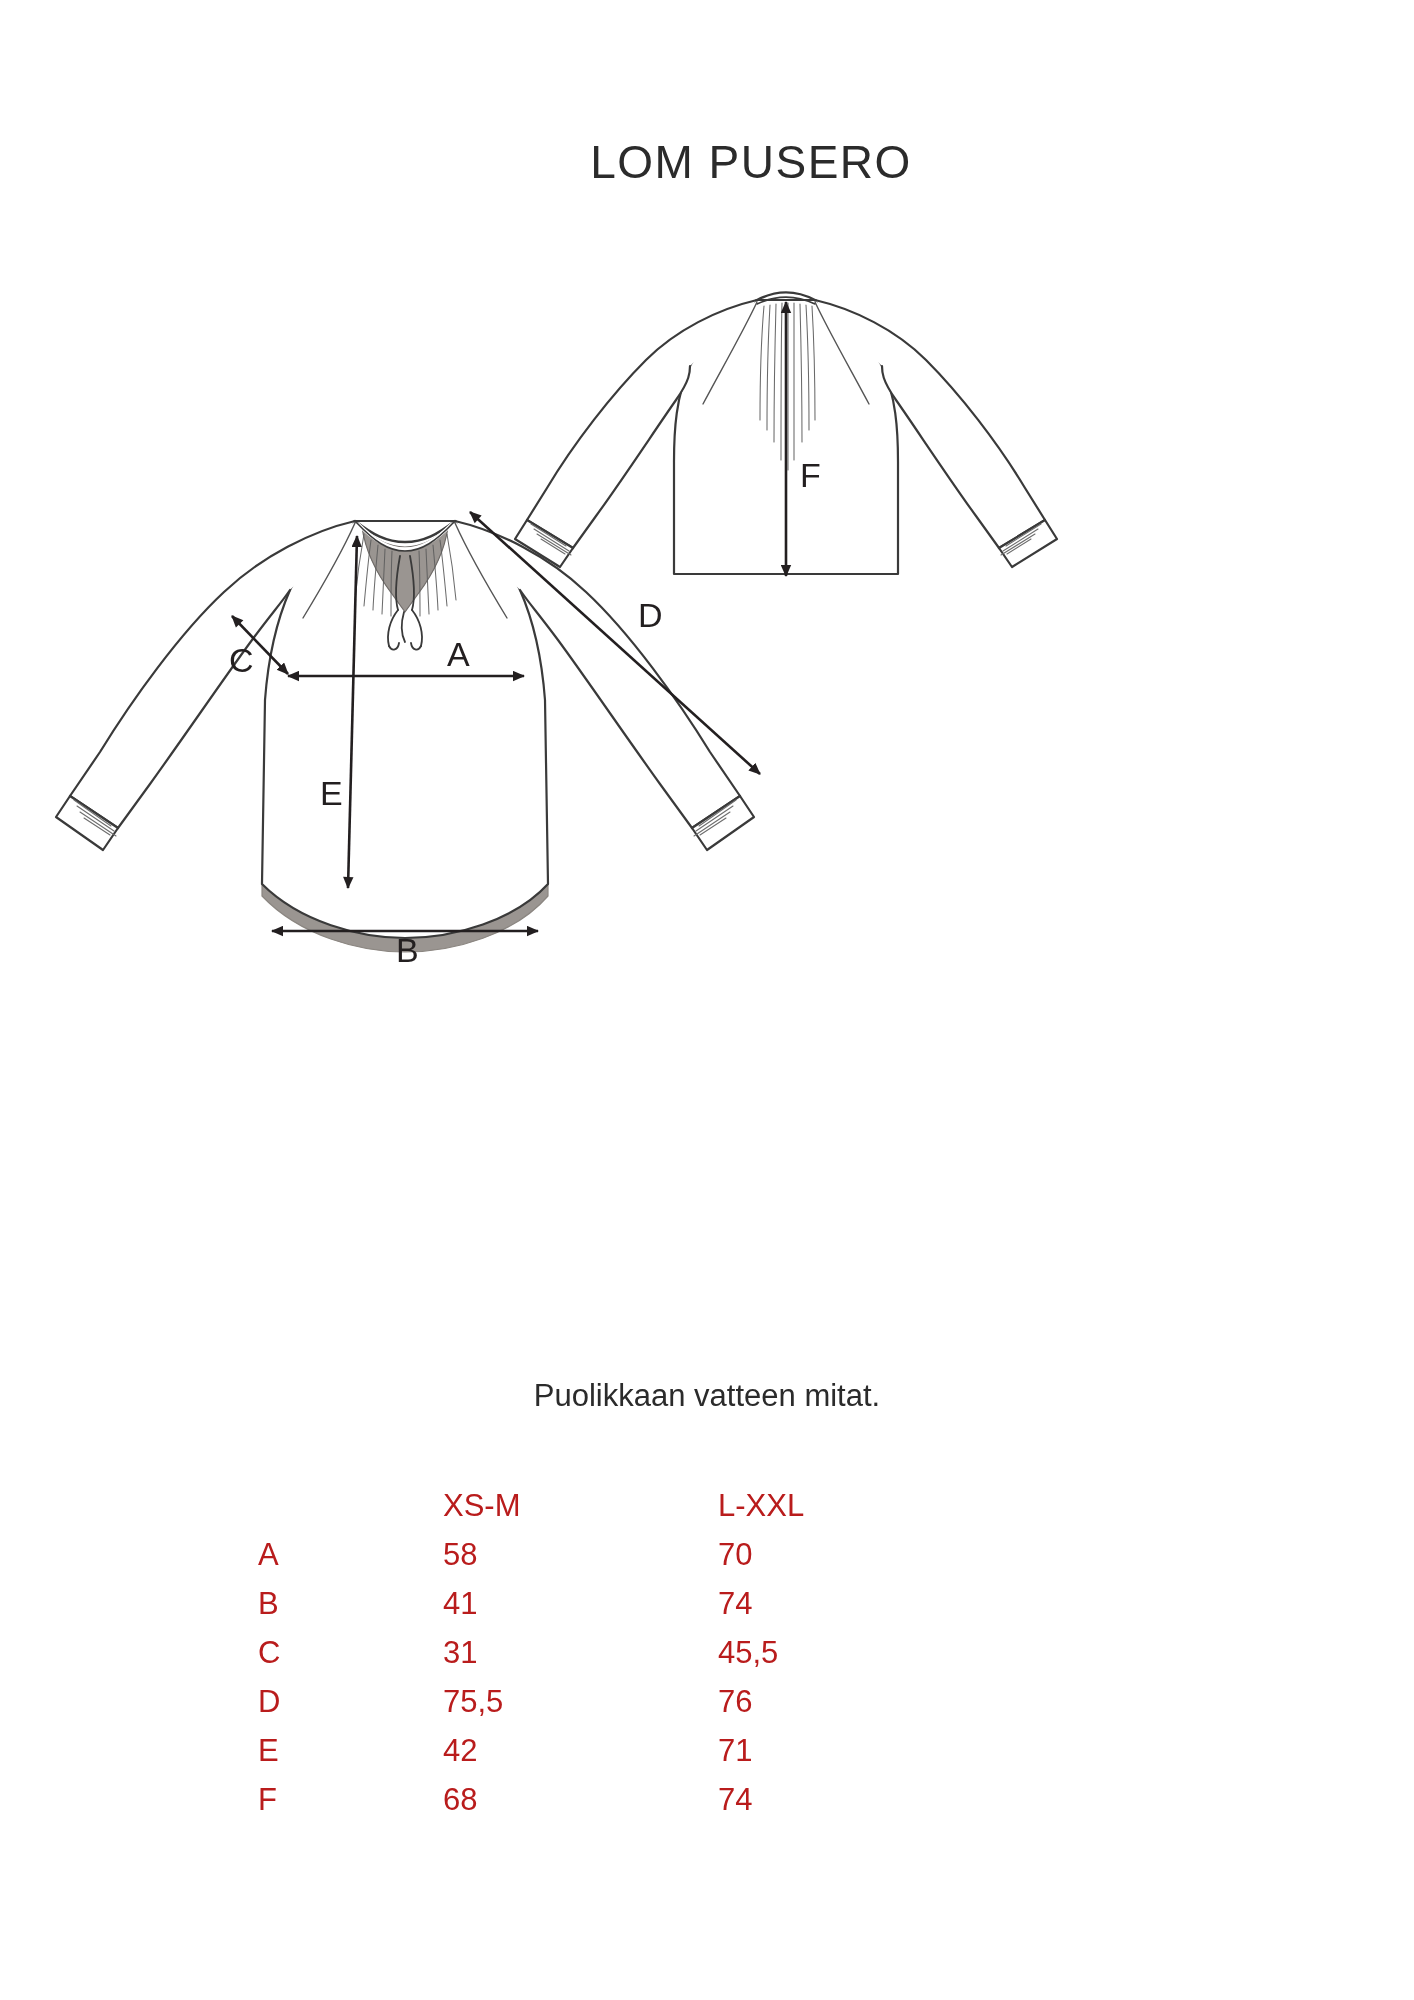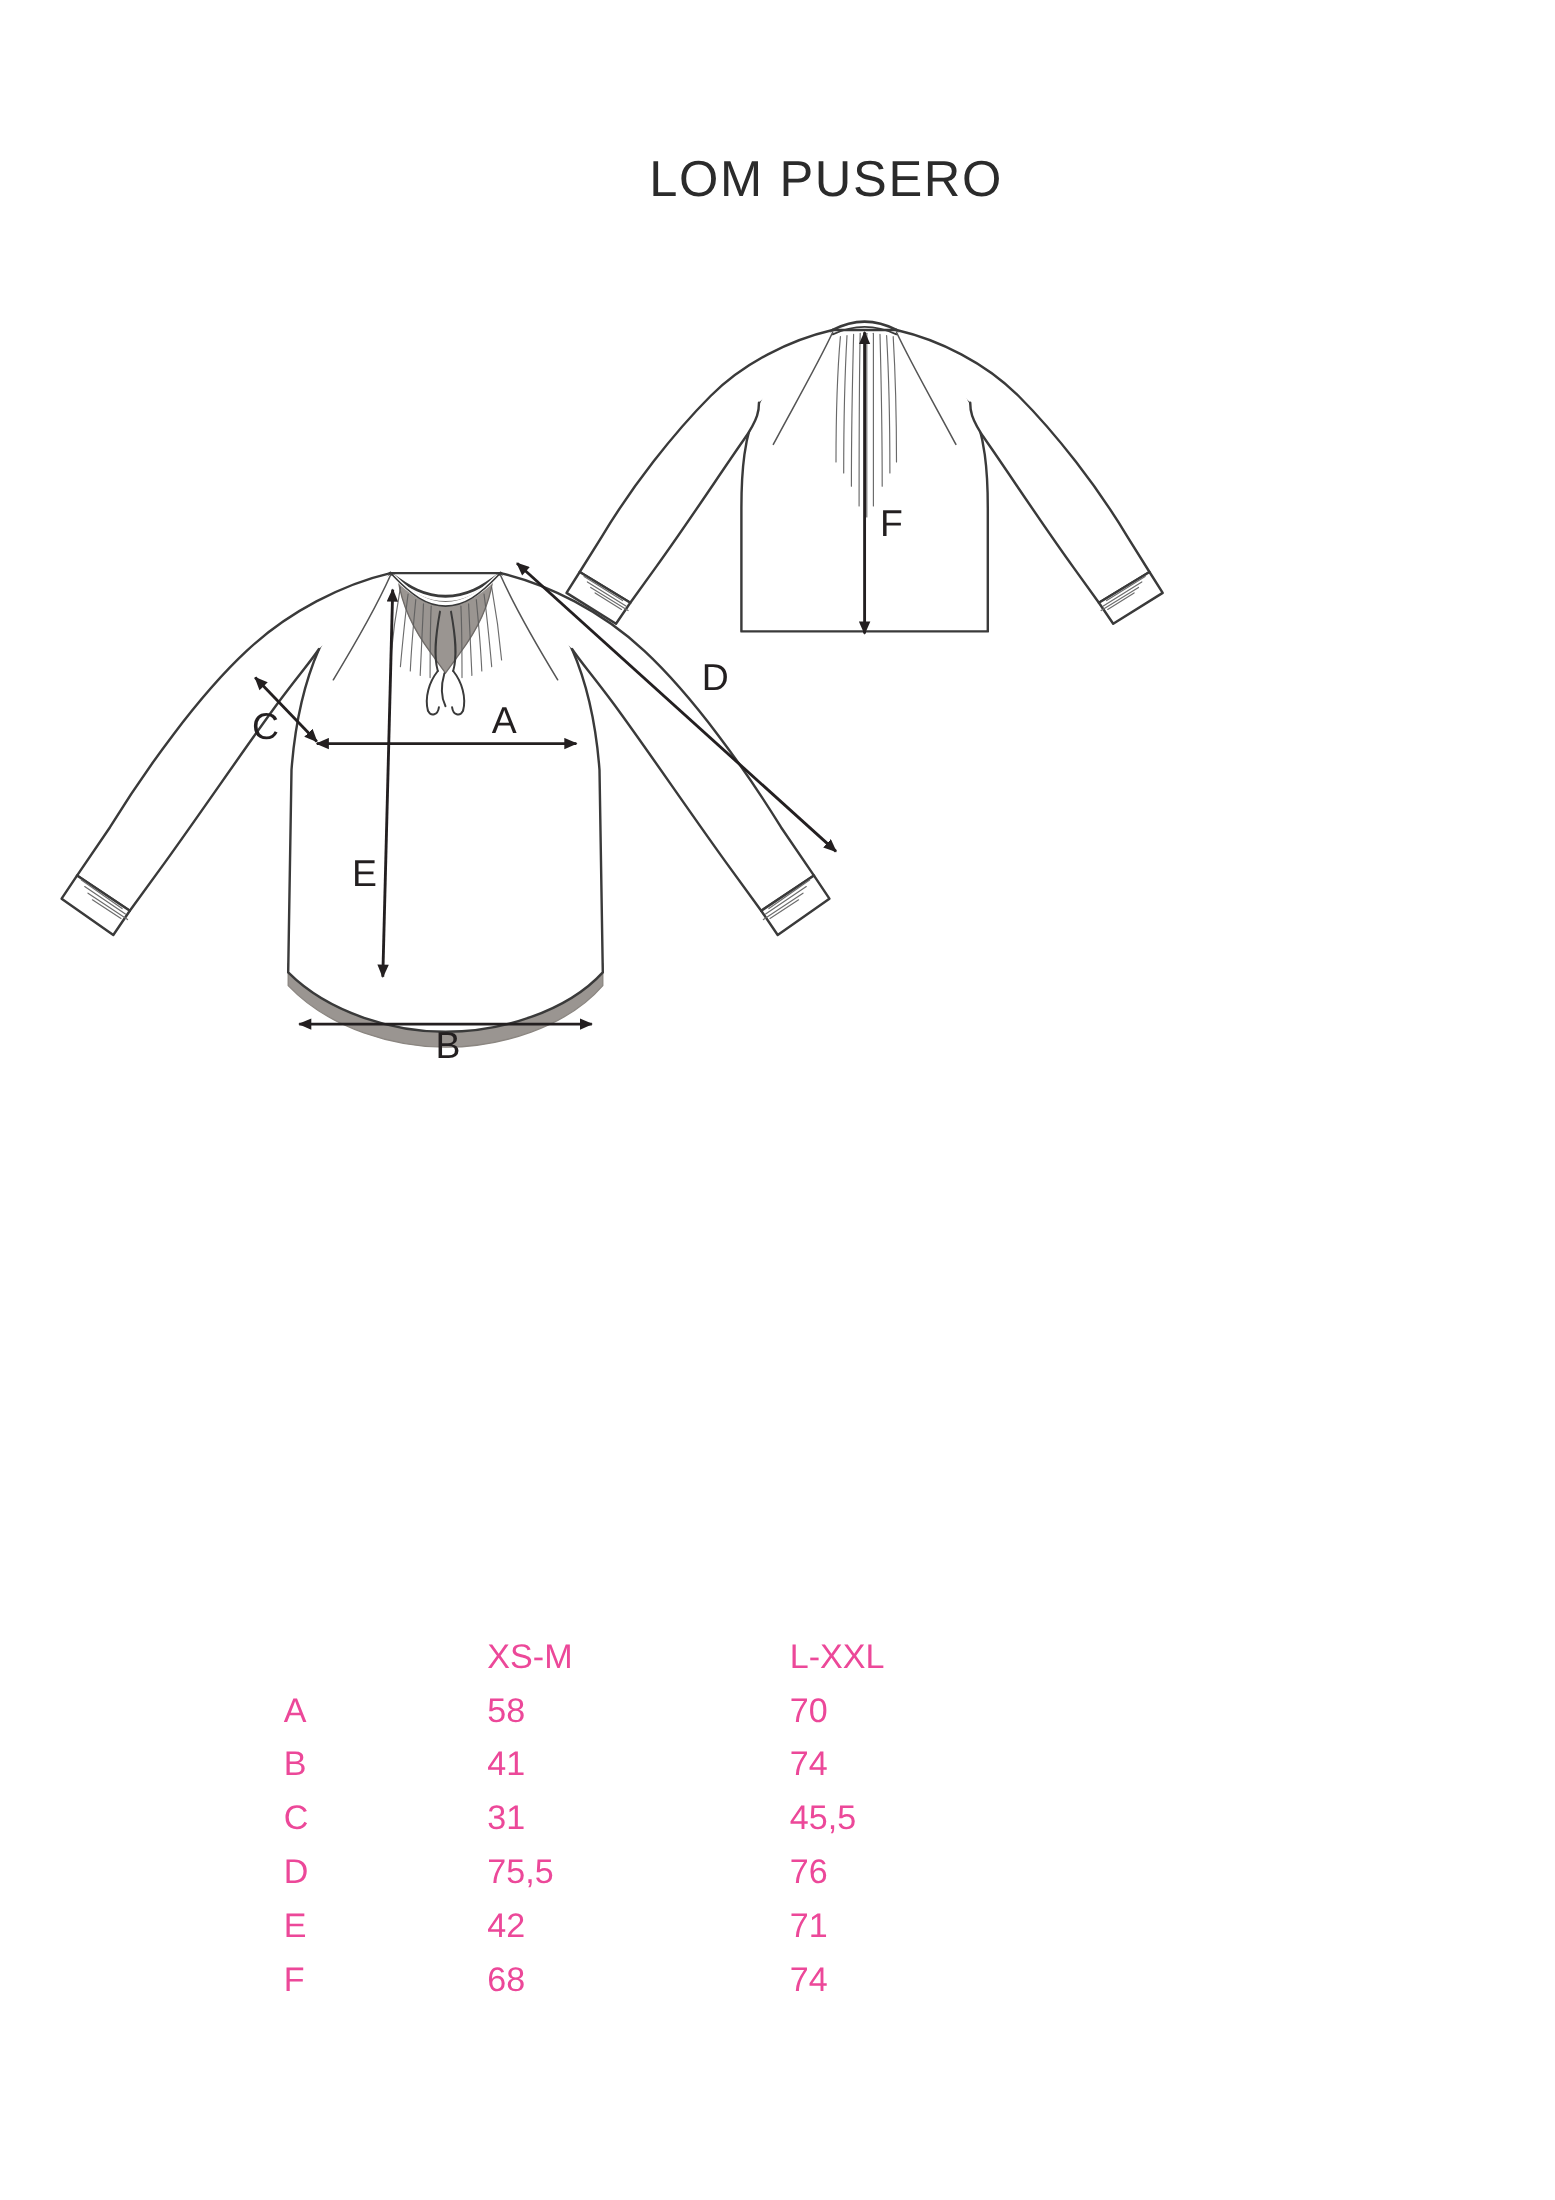--- a/index.html
+++ b/index.html
@@ -32,21 +32,21 @@
     text-align:center;
     font-size:31px;
     color:#2b2b2b;
   }
 
   .table {
     position:absolute;
     top:1488px; left:0;
     width:1414px;
     font-size:31px;
-    color:#ec4899;
+    color:#b91c1c;
   }
   .trow { position:relative; height:49px; }
   .c-label { position:absolute; left:258px; }
   .c-xsm   { position:absolute; left:443px; }
   .c-lxxl  { position:absolute; left:718px; }
 </style>
 </head>
 <body>
 
 <div class="page">
@@ -244,20 +244,21 @@
       <line x1="470" y1="512" x2="760" y2="774" stroke="#231f20" stroke-width="2.6" marker-end="url(#ah)" marker-start="url(#ahs)"></line>
     </g>
     <text x="638" y="627" font-size="34" fill="#231f20" font-family="Liberation Sans, sans-serif">D</text>
 
     <g>
       <line x1="348" y1="888" x2="357" y2="536" stroke="#231f20" stroke-width="2.6" marker-end="url(#ah)" marker-start="url(#ahs)"></line>
     </g>
     <text x="320" y="805" font-size="34" fill="#231f20" font-family="Liberation Sans, sans-serif">E</text>
   </svg>
 
+  <div class="caption">Puolikkaan vatteen mitat.</div>
 
   <div class="table">
 
     <div class="trow thead">
 
       <span class="c-xsm">XS-M</span>
       <span class="c-lxxl">L-XXL</span>
     </div>
 
     <div class="trow">

